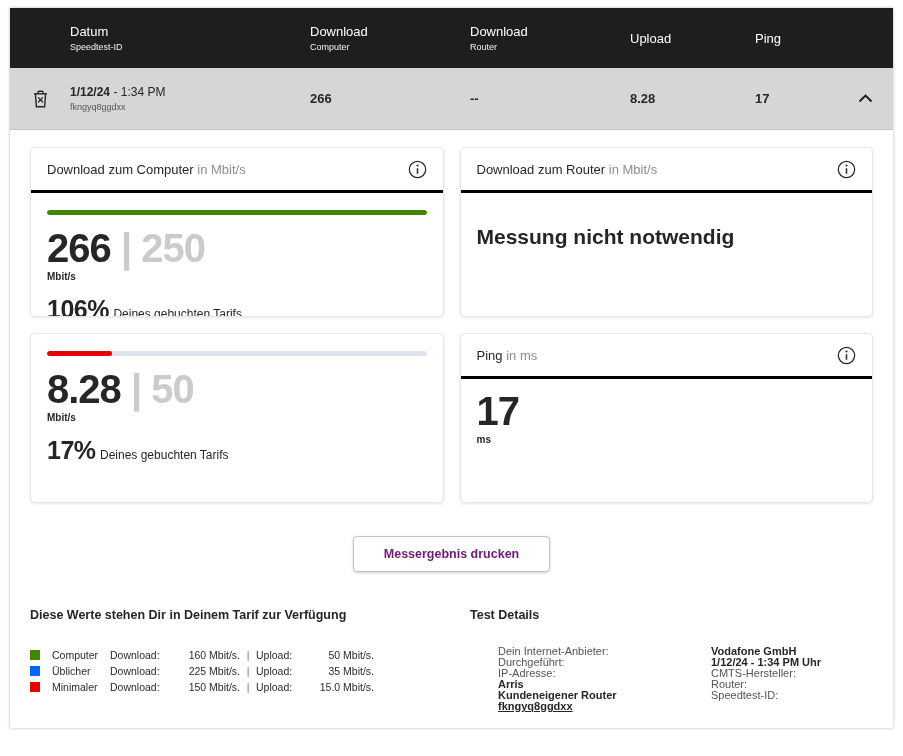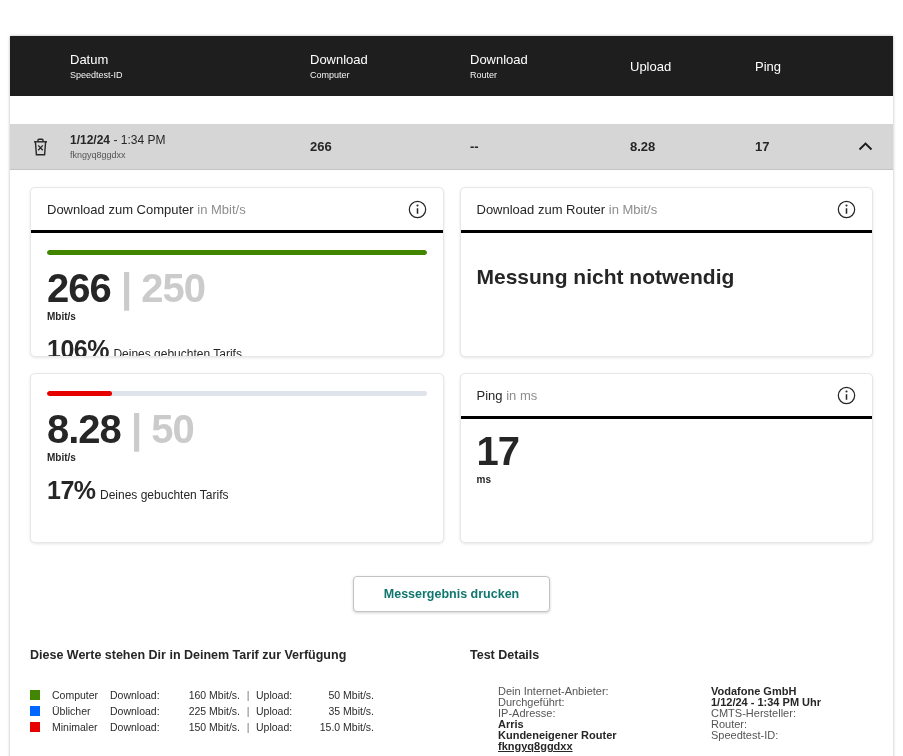--- a/index.html
+++ b/index.html
@@ -2,27 +2,27 @@
 <html><head>
 <meta charset="utf-8">
 <style>
   * { margin:0; padding:0; box-sizing:border-box; }
   html,body { width:903px; height:756px; background:#fff; overflow:hidden;
     font-family:"Liberation Sans", sans-serif; color:#262626; }
   .page { padding:8px 10px 0; }
   .widget { background:#fff; box-shadow:0 0 3px rgba(0,0,0,.28); }
 
   
-  .grid-row { display:grid; grid-template-columns:60px 240px 160px 160px 125px 1fr 56px; align-items:center;margin-top:28px; }
+  .grid-row { display:grid; grid-template-columns:60px 240px 160px 160px 125px 1fr 56px; align-items:center; }
   .thead { background:#1e1e1e; color:#fff; height:60px; }
   .h-main { font-size:13px; font-weight:400; }
   .h-sub { font-size:9px; margin-top:3px; opacity:.95; }
 
   
-  .trow { background:#d6d6d6; height:46px; border-bottom:1px solid #c4c4c4; cursor:pointer; }
+  .trow { background:#d6d6d6; height:62px; border-bottom:1px solid #c4c4c4; cursor:pointer; }
   .icon-cell { display:flex; justify-content:center; align-items:center; }
   .trash-btn, .chev-btn { background:none; border:none; cursor:pointer; padding:4px; line-height:0; }
   .r-date { font-size:12px; }
   .r-date .d { font-weight:700; }
   .r-id { font-size:9px; color:#555; margin-top:3px; }
   .cell.val { font-weight:700; font-size:13px; }
 
   
   .details { padding:17px 20px 0; }
   .cards { display:grid; grid-template-columns:1fr 1fr; gap:16px; }
@@ -41,21 +41,21 @@
   .unit-label { font-size:10px; font-weight:700; margin-top:3px; }
   .pct-row { margin-top:13px; }
   .pct { font-size:25px; font-weight:700; letter-spacing:-0.5px; }
   .pct-caption { font-size:12px; }
   .headline { font-size:21px; font-weight:700; margin-top:20px; }
   .headline-caption { font-size:12.5px; margin-top:12px; }
 
   
   .print-row { display:flex; justify-content:center; margin-top:33px; }
   .print-btn { background:#fff; border:1px solid #c3c3c3; border-radius:4px;
-    padding:10px 30px; font-size:12.5px; font-weight:700; color:#0f766e;
+    padding:10px 30px; font-size:12.5px; font-weight:700; color:#701a75;
     font-family:"Liberation Sans", sans-serif; cursor:pointer;
     box-shadow:0 1px 3px rgba(0,0,0,.18); }
 
   
   .bottom { display:grid; grid-template-columns:430px 1fr; padding:36px 20px 16px; }
   .section-title { font-size:12.5px; font-weight:700; }
   .tariff-grid { display:grid; grid-template-columns:22px 58px 62px 68px 16px 48px 70px;
     font-size:10.5px; row-gap:4px; align-items:center; margin-top:27px; color:#2b2b2b; }
   .swatch { width:10px; height:10px; }
   .t-val { text-align:right; }

